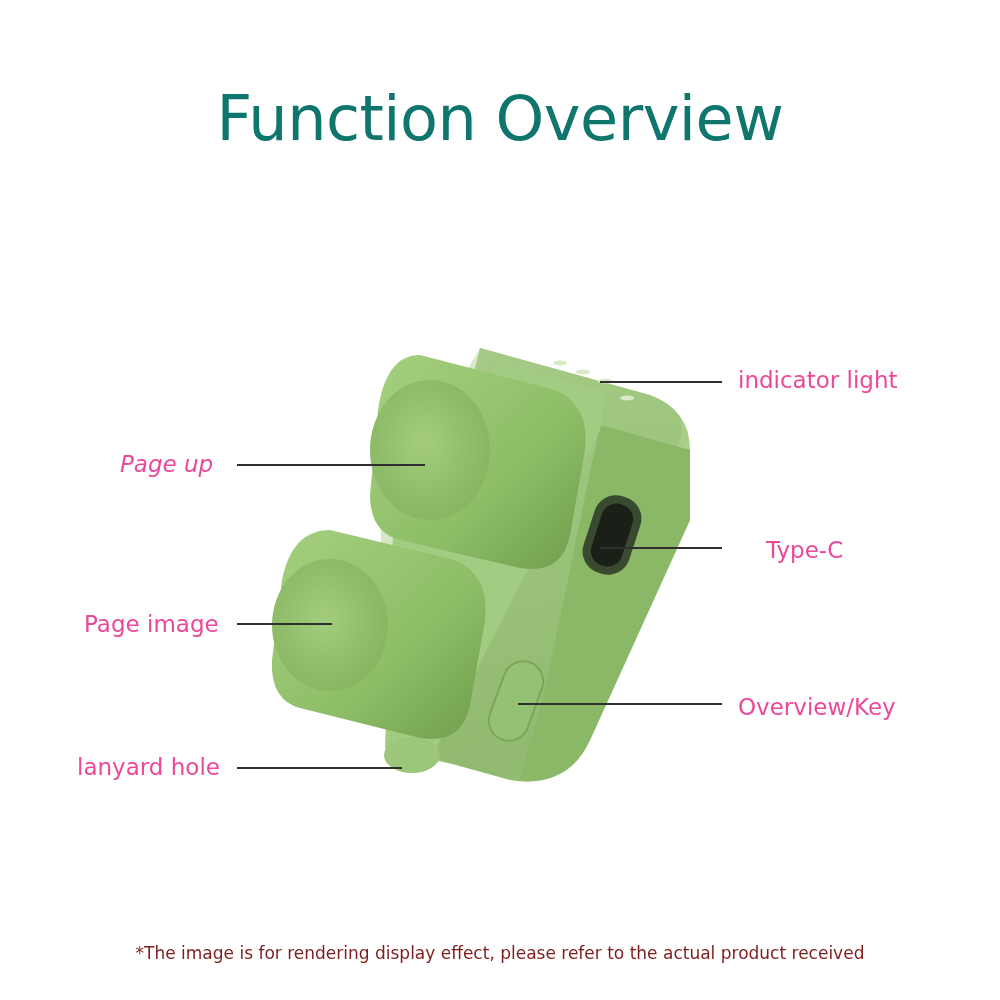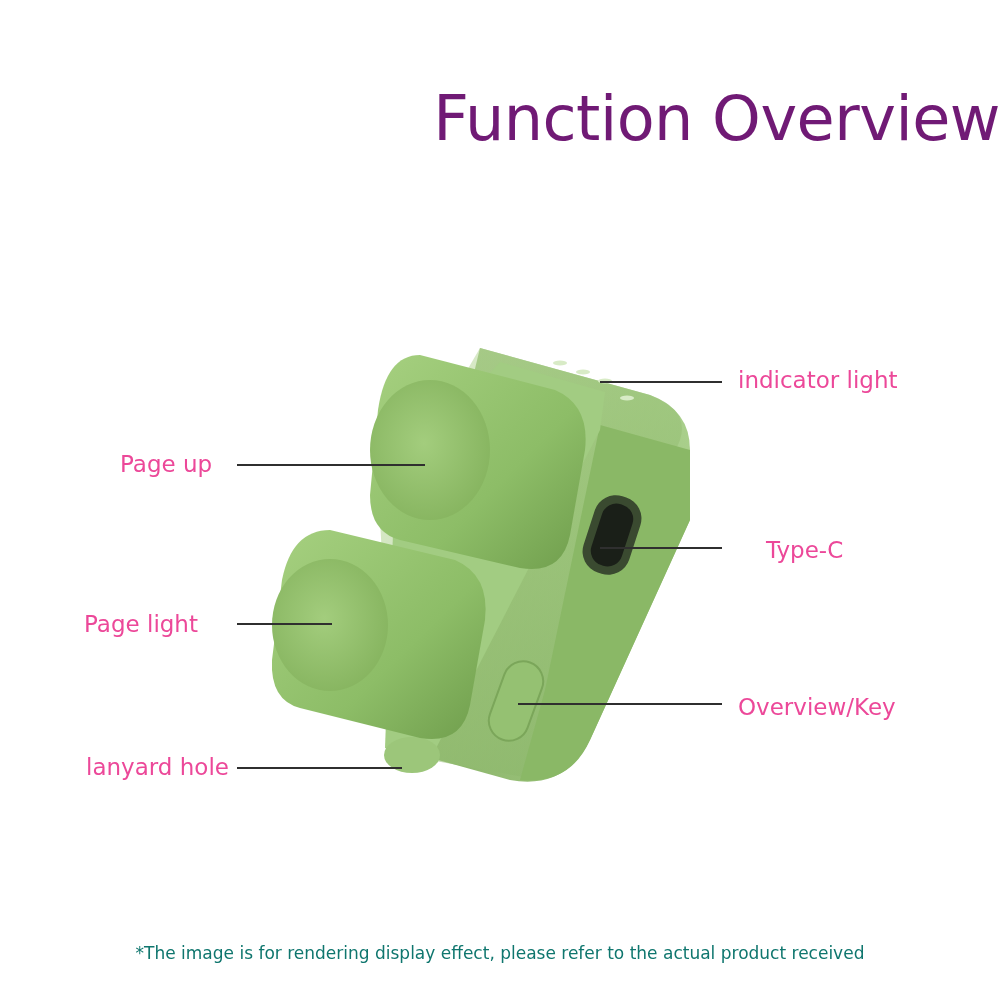--- a/index.html
+++ b/index.html
@@ -1,20 +1,20 @@
 <!DOCTYPE html>
 <html><head>
 <meta charset="utf-8">
 <style>
   html, body { margin:0; padding:0; }
   body { width:1000px; height:1000px; background:#ffffff; position:relative; overflow:hidden; font-family:"DejaVu Sans", sans-serif; }
-  .title { position:absolute; left:0; width:1000px; top:82px; text-align:right; font-size:62px; font-weight:400; color:#701a75; letter-spacing:-0.5px; }
+  .title { position:absolute; left:0; width:1000px; top:82px; text-align:center; font-size:62px; font-weight:400; color:#0f766e; letter-spacing:-0.5px; }
   .label { position:absolute; font-size:23px; color:#ec4899; white-space:nowrap; }
   .line { position:absolute; height:2px; background:#2f2f2f; }
-  .note { position:absolute; left:0; width:1000px; top:943px; text-align:center; font-size:17px; color:#0f766e; }
+  .note { position:absolute; left:0; width:1000px; top:943px; text-align:center; font-size:17px; color:#7f1d1d; }
   .device { position:absolute; left:0; top:0; width:1000px; height:1000px; }
 </style>
 </head>
 <body>
 
 <div class="title">Function Overview</div>
 
 <svg class="device" viewBox="0 0 1000 1000">
   <defs>
     <linearGradient id="bodyG" x1="0" y1="0" x2="1" y2="1">
@@ -53,27 +53,27 @@
   <g>
     <path d="M330 530 L455 560 Q490 575 485 620 L470 705 Q462 745 420 738 L300 708 Q270 700 272 660 L282 580 Q292 530 330 530 Z" fill="url(#keyG)"></path>
     <ellipse cx="330" cy="625" rx="58" ry="66" fill="url(#keyTop)"></ellipse>
   </g>
   <g>
     <path d="M420 355 L555 390 Q590 405 585 450 L570 535 Q562 575 520 568 L400 540 Q370 532 370 495 L378 410 Q386 355 420 355 Z" fill="url(#keyG)"></path>
     <ellipse cx="430" cy="450" rx="60" ry="70" fill="url(#keyTop)"></ellipse>
   </g>
 </svg>
 
-<div class="label" style="left:120px; top:451px;">Page up</div>
+<div class="label" style="left:120px; top:451px;font-style:italic;">Page up</div>
 <div class="line" style="left:237px; top:464px; width:188px;"></div>
 
-<div class="label" style="left:84px; top:611px;">Page light</div>
+<div class="label" style="left:84px; top:611px;">Page image</div>
 <div class="line" style="left:237px; top:623px; width:95px;"></div>
 
-<div class="label" style="left:77px; top:754px;margin-left:9px;">lanyard hole</div>
+<div class="label" style="left:77px; top:754px;">lanyard hole</div>
 <div class="line" style="left:237px; top:767px; width:165px;"></div>
 
 <div class="line" style="left:600px; top:381px; width:122px;"></div>
 <div class="label" style="left:738px; top:367px;">indicator light</div>
 
 <div class="line" style="left:600px; top:547px; width:122px;"></div>
 <div class="label" style="left:766px; top:537px;">Type-C</div>
 
 <div class="line" style="left:518px; top:703px; width:204px;"></div>
 <div class="label" style="left:738px; top:694px;">Overview/Key</div>

